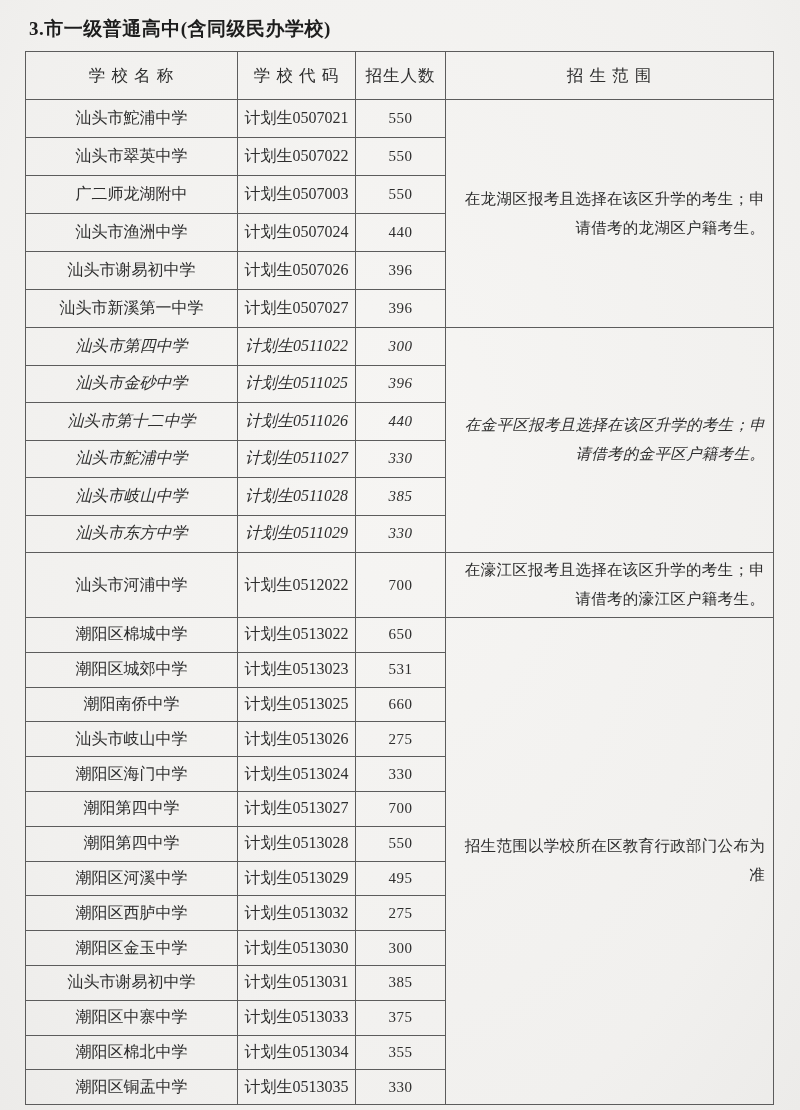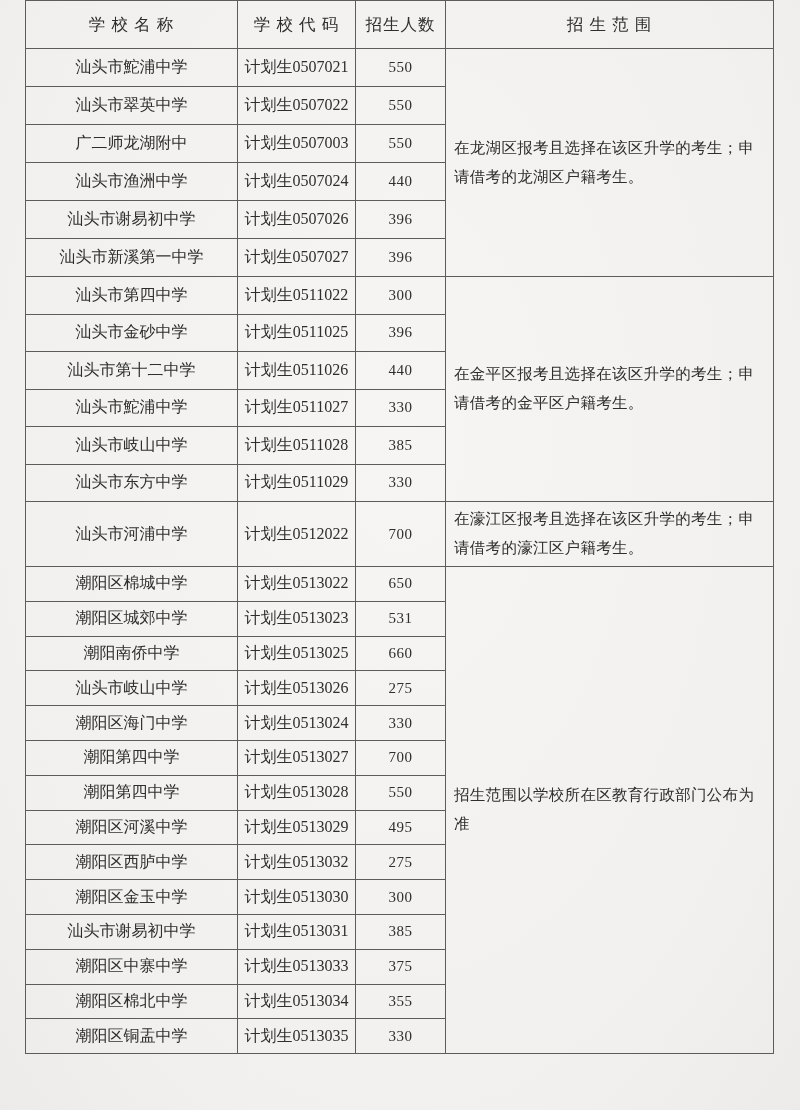--- a/index.html
+++ b/index.html
@@ -48,40 +48,41 @@
     color: #2e2e2e;
     padding: 0;
     overflow: hidden;
   }
   thead th {
     height: 47px;
     font-size: 16.5px;
     letter-spacing: 1px;
   }
   tr.g0 td { height: 37px; }
-  tr.g1 td { height: 36.5px; }
+  tr.g1 td { height: 36.5px; font-style: italic; }
   tr.g2 td { height: 60px; }
   tr.g3 td { height: 33.8px; }
   td.count {
     font-family: "Liberation Serif", "DejaVu Serif", serif;
     font-size: 15px;
     letter-spacing: 0.5px;
   }
   td.scope {
-    text-align: left;
+    text-align: right;
     padding: 2px 8px;
     font-size: 15.5px;
     line-height: 1.85;
     letter-spacing: 0.3px;
   }
 </style>
 </head>
 <body>
 
 <div class="page">
+  <h1 class="doc-title">3.市一级普通高中(含同级民办学校)</h1>
 
   <table class="admission">
     <colgroup>
       <col class="c-school">
       <col class="c-code">
       <col class="c-count">
       <col class="c-scope">
     </colgroup>
     <thead>
       <tr>

